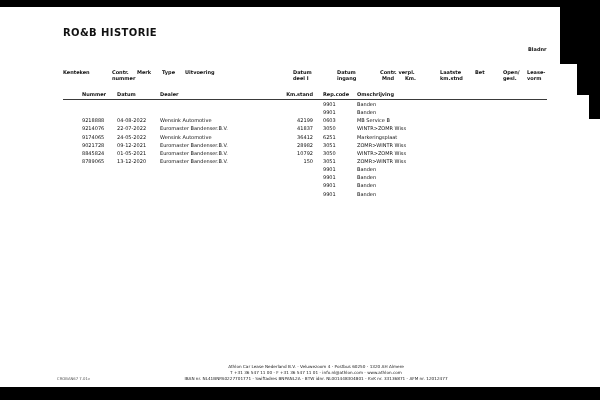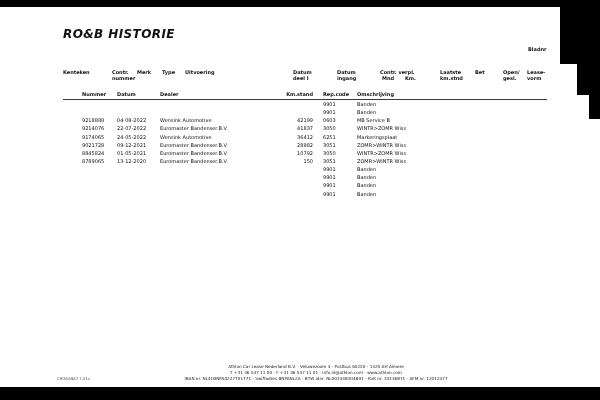--- a/index.html
+++ b/index.html
@@ -16,21 +16,21 @@
     background:#ffffff;
   }
   .corner-cut { position:absolute; background:#000; }
   .cut-1 { left:560px; top:0; width:40px; height:57px; }
   .cut-2 { left:577px; top:57px; width:23px; height:31px; }
   .cut-3 { left:589px; top:88px; width:11px; height:24px; }
 
   .abs { position:absolute; }
   .title {
     left:63px; top:20px;
-    font-size:12px; font-weight:bold; letter-spacing:0.4px;font-style:italic;
+    font-size:10px; font-weight:bold; letter-spacing:0.4px;
   }
   .bladnr {
     left:528px; top:39px;
     font-size:5px; font-weight:bold;
   }
   .h1, .h2 {
     position:absolute;
     font-size:5px; font-weight:bold; line-height:6px;
     white-space:normal;
   }

